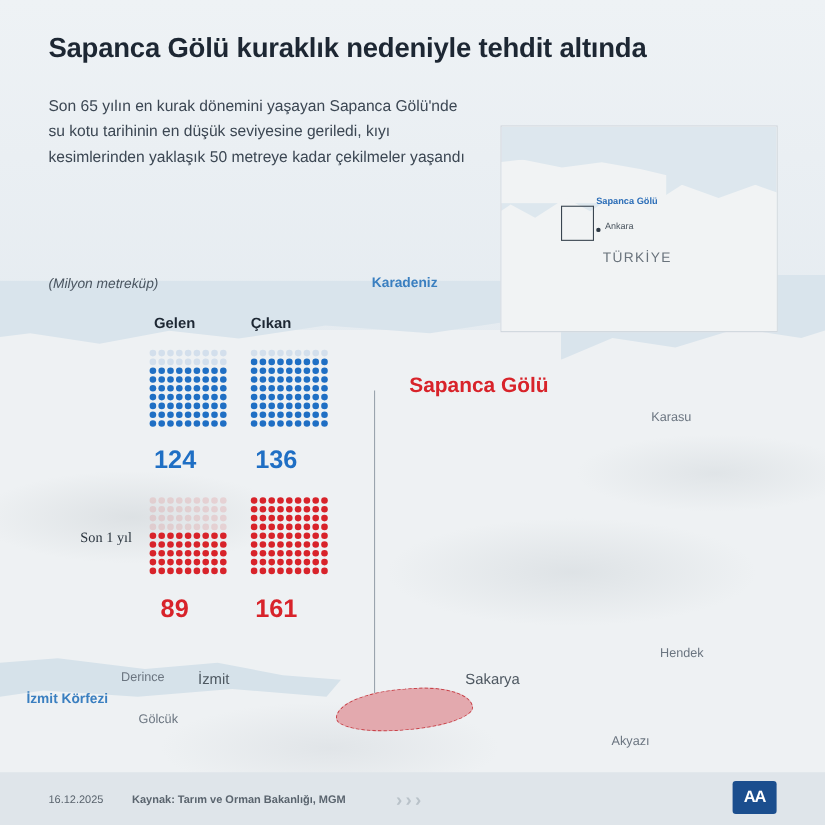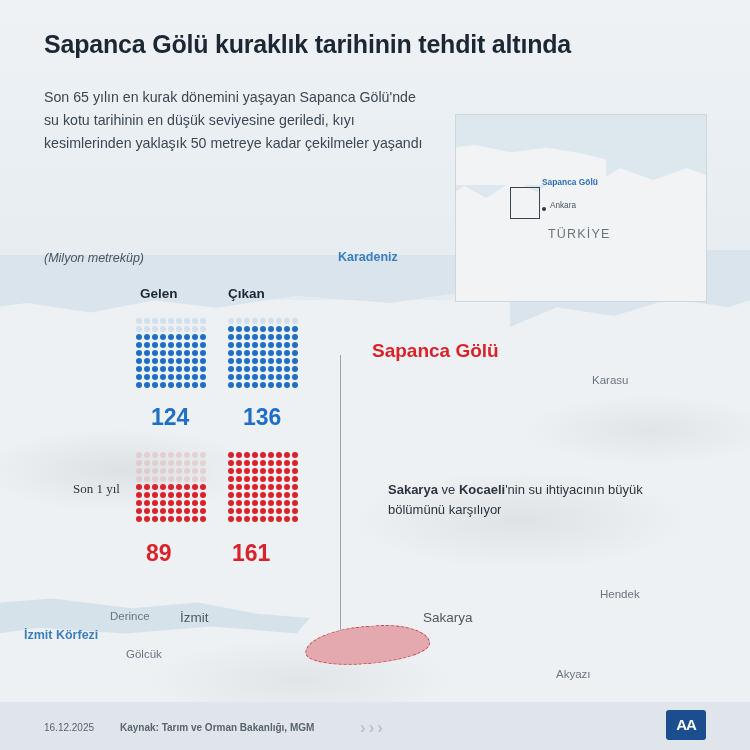--- a/index.html
+++ b/index.html
@@ -104,21 +104,21 @@
   }
   .rl-1 { left:30px; top:345px; width:90px; }
   .rl-2 { left:30px; top:480px; width:90px;font-family:Liberation Serif, serif; }
 
   .dotgrid { position:absolute; display:grid; gap:2px; }
   .dot { width:6px; height:6px; border-radius:50%; }
 
   .value {
     position:absolute; font-size:23px; font-weight:bold;
   }
-  .v-blue { color:#1f6fc4;margin-left:11px; }
+  .v-blue { color:#1f6fc4; }
   .v-red  { color:#d8232a; }
   .v1 { left:140px; top:404px; }
   .v2 { left:232px; top:404px; }
   .v3 { left:146px; top:540px; }
   .v4 { left:232px; top:540px; }
 
   
   .lake-title {
     position:absolute; left:372px; top:340px;
     font-size:19px; font-weight:bold; color:#d8232a;
@@ -162,21 +162,21 @@
 <div id="root">
 
   <div class="mapbg">
     <div class="land"></div>
     <div class="sea-top"></div>
     <div class="sea-right"></div>
     <div class="sea-izmit"></div>
     <div class="terrain"></div>
   </div>
 
-  <div class="title">Sapanca Gölü kuraklık tarihinin tehdit altında</div>
+  <div class="title">Sapanca Gölü kuraklık nedeniyle tehdit altında</div>
   <div class="lead">Son 65 yılın en kurak dönemini yaşayan Sapanca Gölü'nde su kotu tarihinin en düşük seviyesine geriledi, kıyı kesimlerinden yaklaşık 50 metreye kadar çekilmeler yaşandı</div>
 
   <div class="inset">
     <div class="isea"></div>
     <div class="iland2"></div>
     <div class="iland"></div>
     <div class="ilabel-country">TÜRKİYE</div>
     <div class="ilabel-lake">Sapanca Gölü</div>
     <div class="ibox"></div>
     <div class="idot"></div>
@@ -522,25 +522,20 @@
       <div class="dot" style="background: rgb(216, 35, 42); opacity: 1;"></div>
       <div class="dot" style="background: rgb(216, 35, 42); opacity: 1;"></div>
     </div>
 
   <div class="value v-blue v1">124</div>
   <div class="value v-blue v2">136</div>
   <div class="value v-red v3">89</div>
   <div class="value v-red v4">161</div>
 
   <div class="lake-title">Sapanca Gölü</div>
-  <div class="info i3">
-    <b>Sakarya</b>
-    <span>ve</span>
-    <b>Kocaeli</b><span>'nin su ihtiyacının büyük bölümünü karşılıyor</span>
-  </div>
   <div class="leader"></div>
 
   <div class="mlabel sea" style="left:338px; top:250px;">Karadeniz</div>
   <div class="mlabel" style="left:592px; top:374px;">Karasu</div>
   <div class="mlabel" style="left:600px; top:588px;">Hendek</div>
   <div class="mlabel big" style="left:423px; top:610px;">Sakarya</div>
   <div class="mlabel" style="left:556px; top:668px;">Akyazı</div>
   <div class="mlabel big" style="left:180px; top:610px;">İzmit</div>
   <div class="mlabel" style="left:110px; top:610px;">Derince</div>
   <div class="mlabel" style="left:126px; top:648px;">Gölcük</div>

